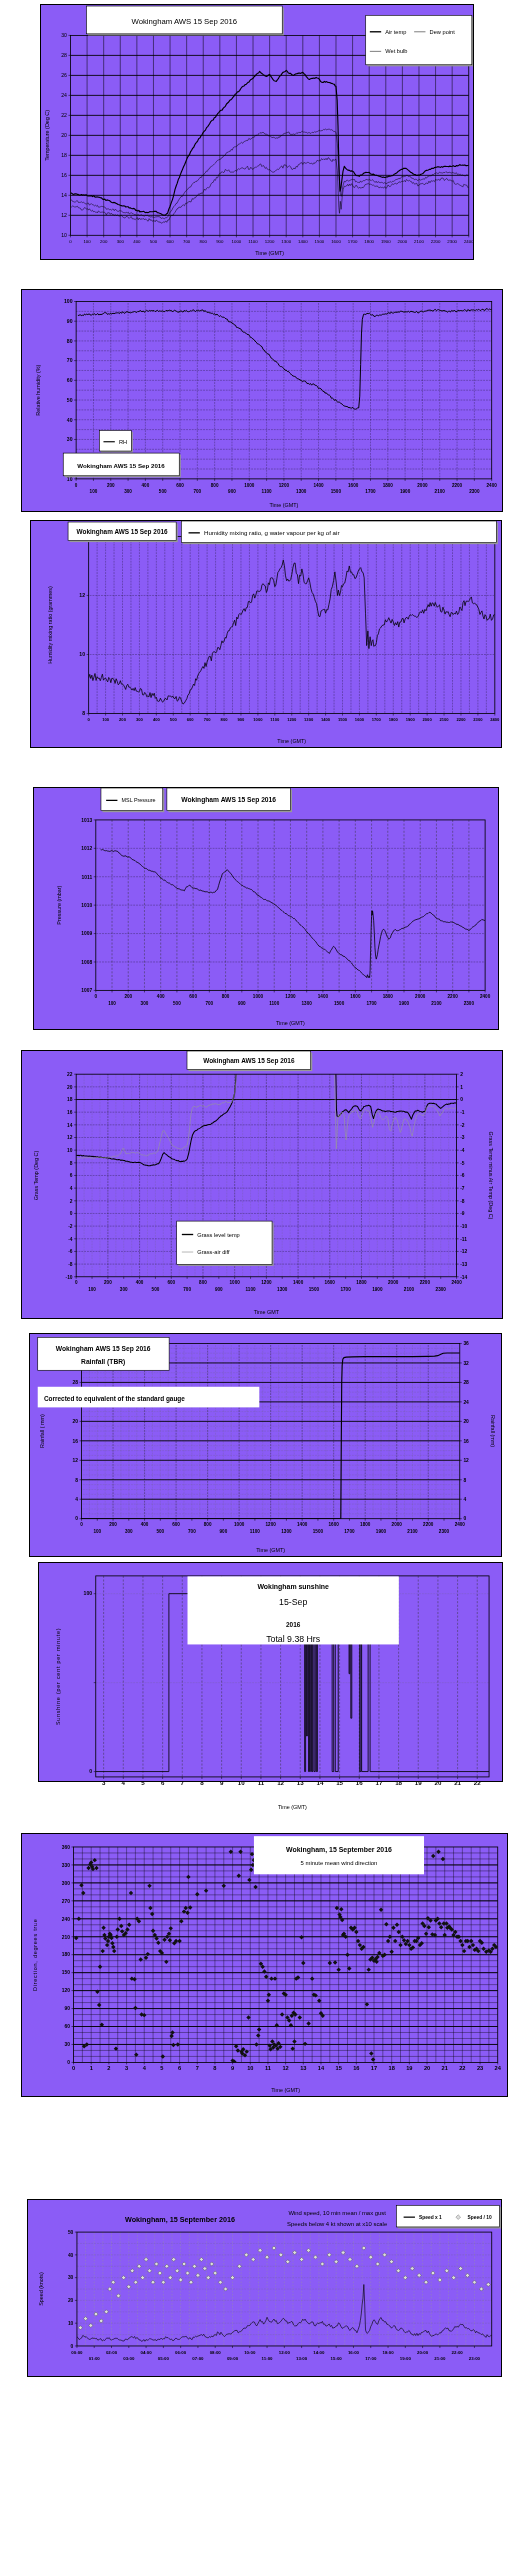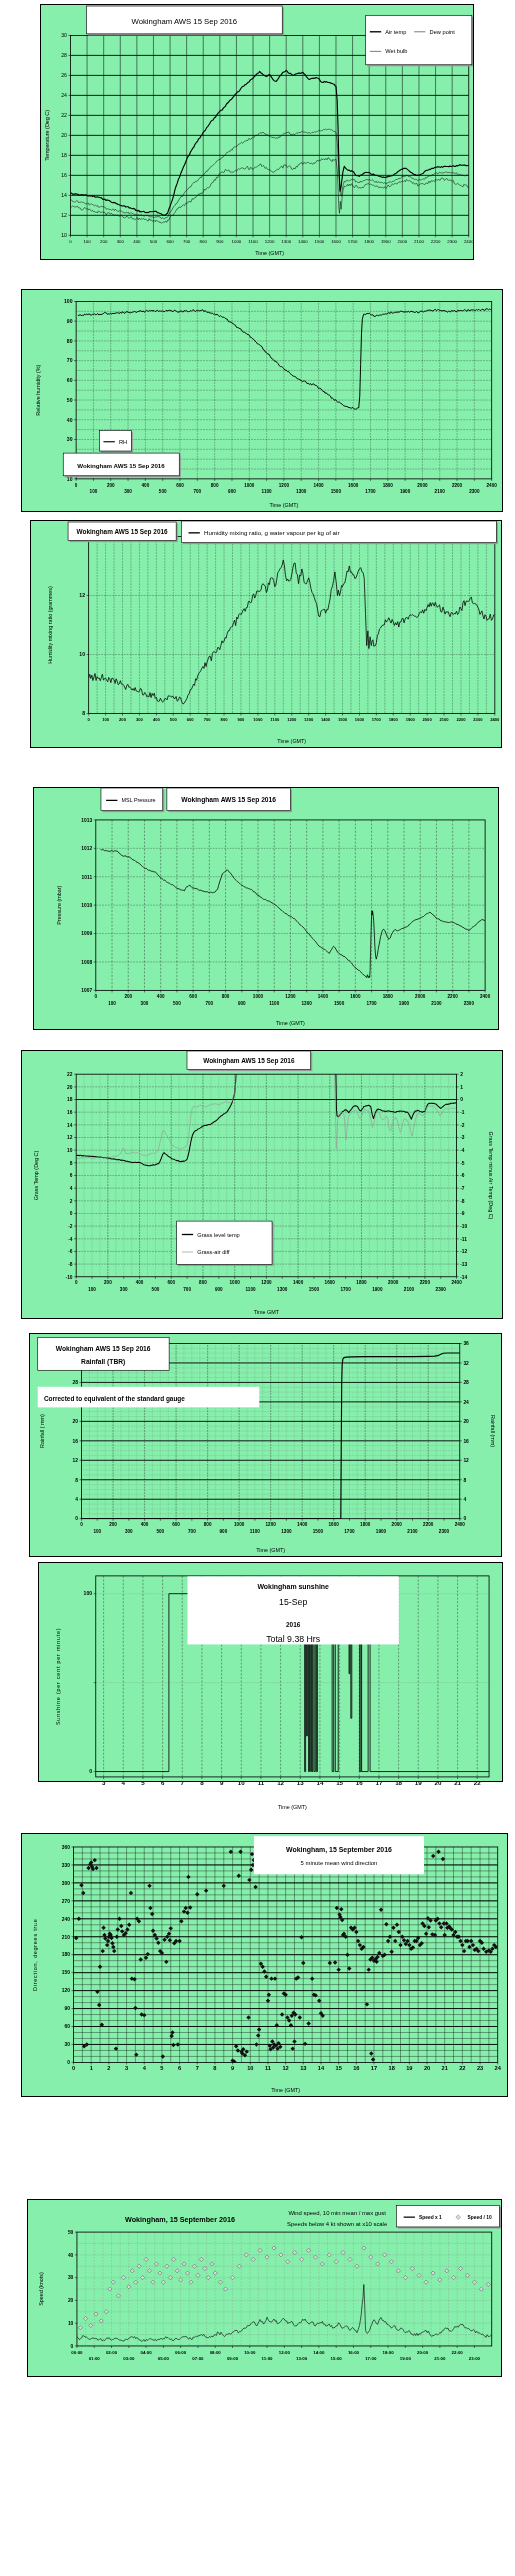--- a/index.html
+++ b/index.html
@@ -1,17 +1,17 @@
 <!DOCTYPE html>
 <html style="font-size:8.2px"><head>
 <meta charset="utf-8">
 <style>
   html,body{margin:0;padding:0;background:#fff;}
   body{width:515px;height:2576px;position:relative;font-family:"Liberation Sans",sans-serif;}
-  .chart{position:absolute;background:#86efac;border:1px solid #000;box-sizing:border-box;}
+  .chart{position:absolute;background:#8b5cf6;border:1px solid #000;box-sizing:border-box;}
   svg{display:block;}
   text{fill:#000;}
 </style>
 </head>
 <body>
 
 <div id="charts-root">
     <div class="chart" style="left: 40px; top: 4.1px; width: 434px; height: 256px;">
       <svg width="432" height="254" viewBox="0 0 838 493">
         <g>

